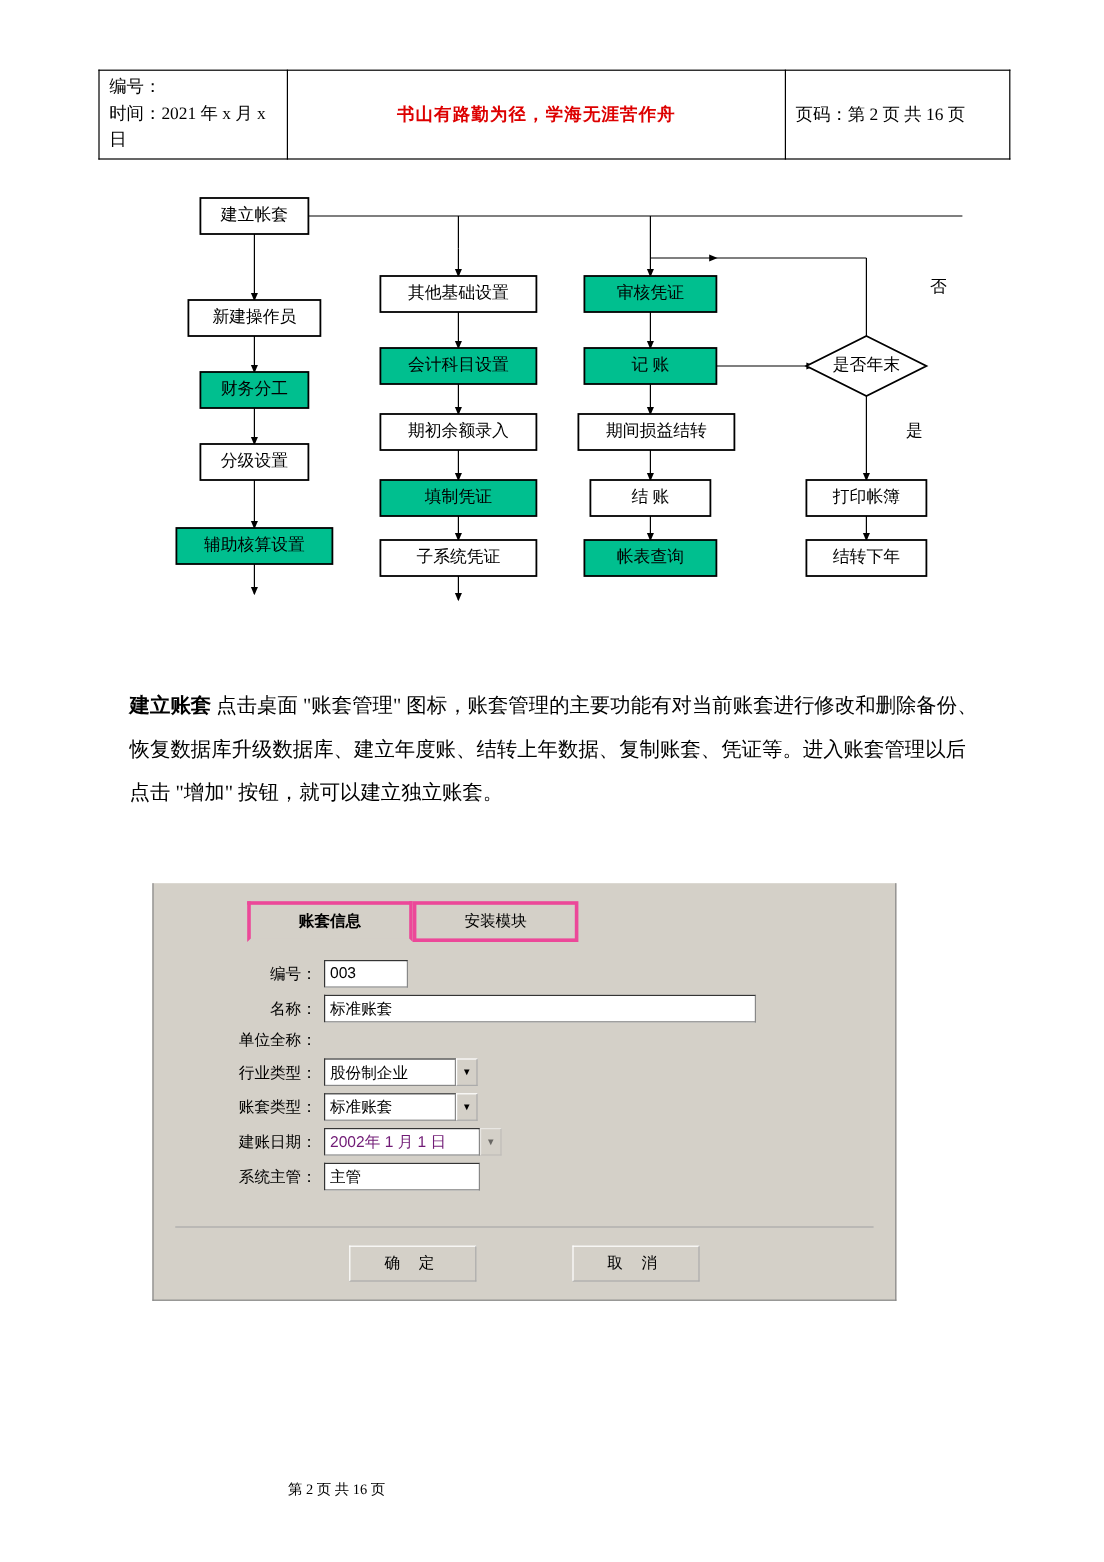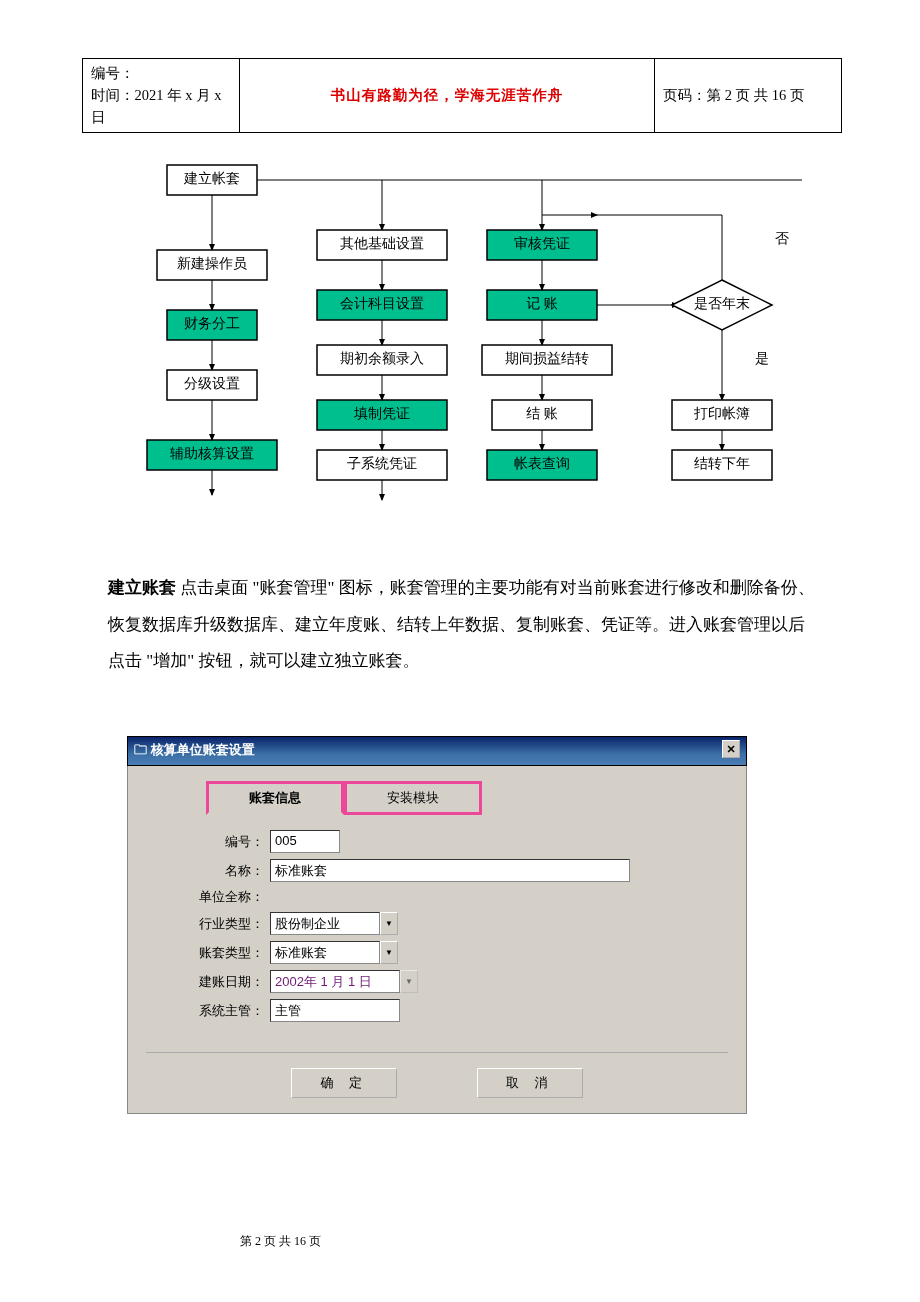--- a/index.html
+++ b/index.html
@@ -130,32 +130,28 @@
       <rect class="fbox" x="590" y="300" width="100" height="30"></rect>
         <text class="ftxt" x="640" y="315">结转下年</text>
     </svg>
   </div>
 
   <div class="body-text">
     <span class="bold">建立账套</span><span>   点击桌面 "账套管理" 图标，账套管理的主要功能有对当前账套进行修改和删除备份、恢复数据库升级数据库、建立年度账、结转上年数据、复制账套、凭证等。进入账套管理以后点击 "增加" 按钮，就可以建立独立账套。</span>
   </div>
 
   <div class="dialog">
-    <div class="dlg-titlebar">
-      <span>🗀 <span>核算单位账套设置</span></span>
-      <span class="dlg-x">✕</span>
-    </div>
     <div class="dlg-body">
       <div class="tabs">
         <div class="tab active">账套信息</div>
         <div class="tab">安装模块</div>
       </div>
       <div class="frow">
         <div class="flbl">编号：</div>
-        <div class="fin" style="width:60px">005</div>
+        <div class="fin" style="width:60px">003</div>
       </div>
       <div class="frow">
         <div class="flbl">名称：</div>
         <div class="fin" style="width:350px">标准账套</div>
       </div>
       <div class="frow">
         <div class="flbl">单位全称：</div>
       </div>
       <div class="frow">
         <div class="flbl">行业类型：</div>

